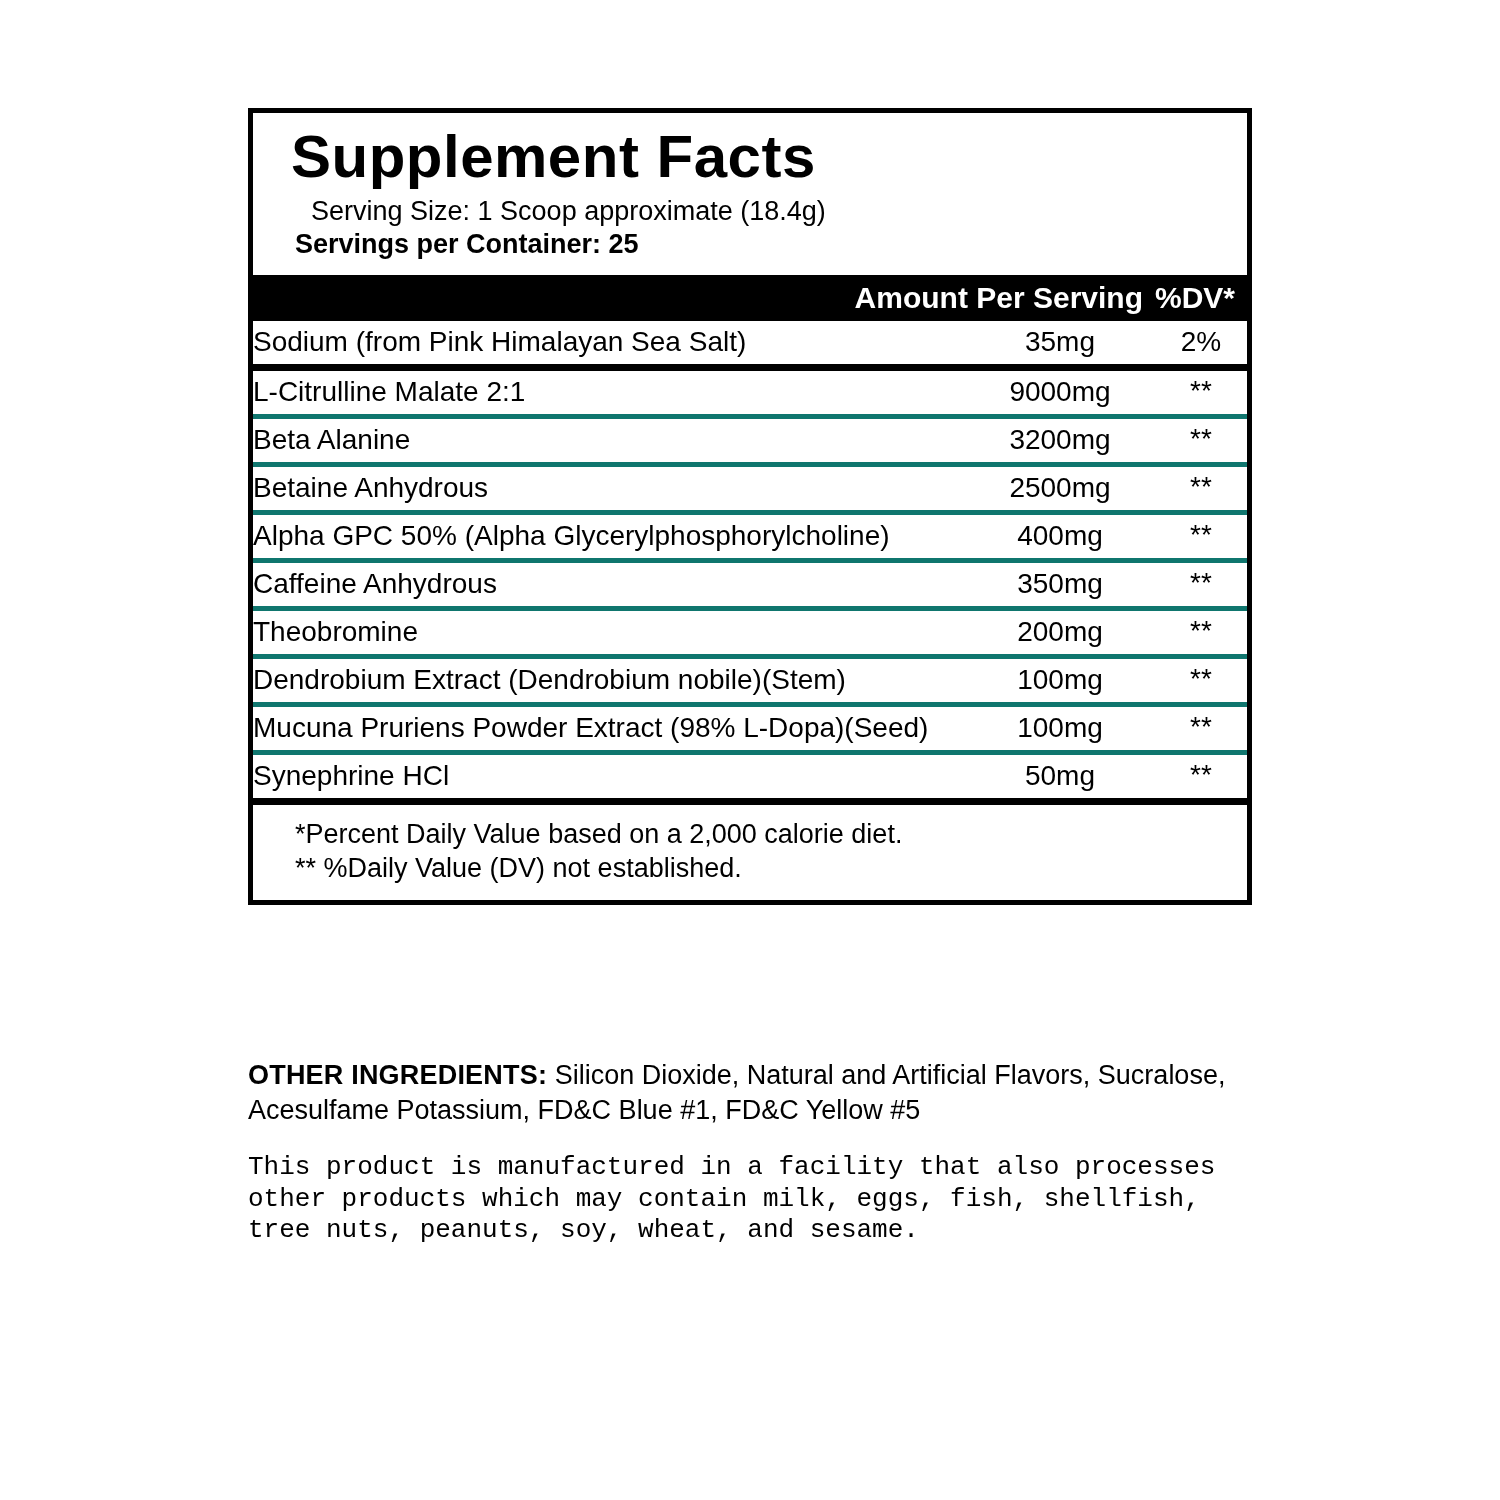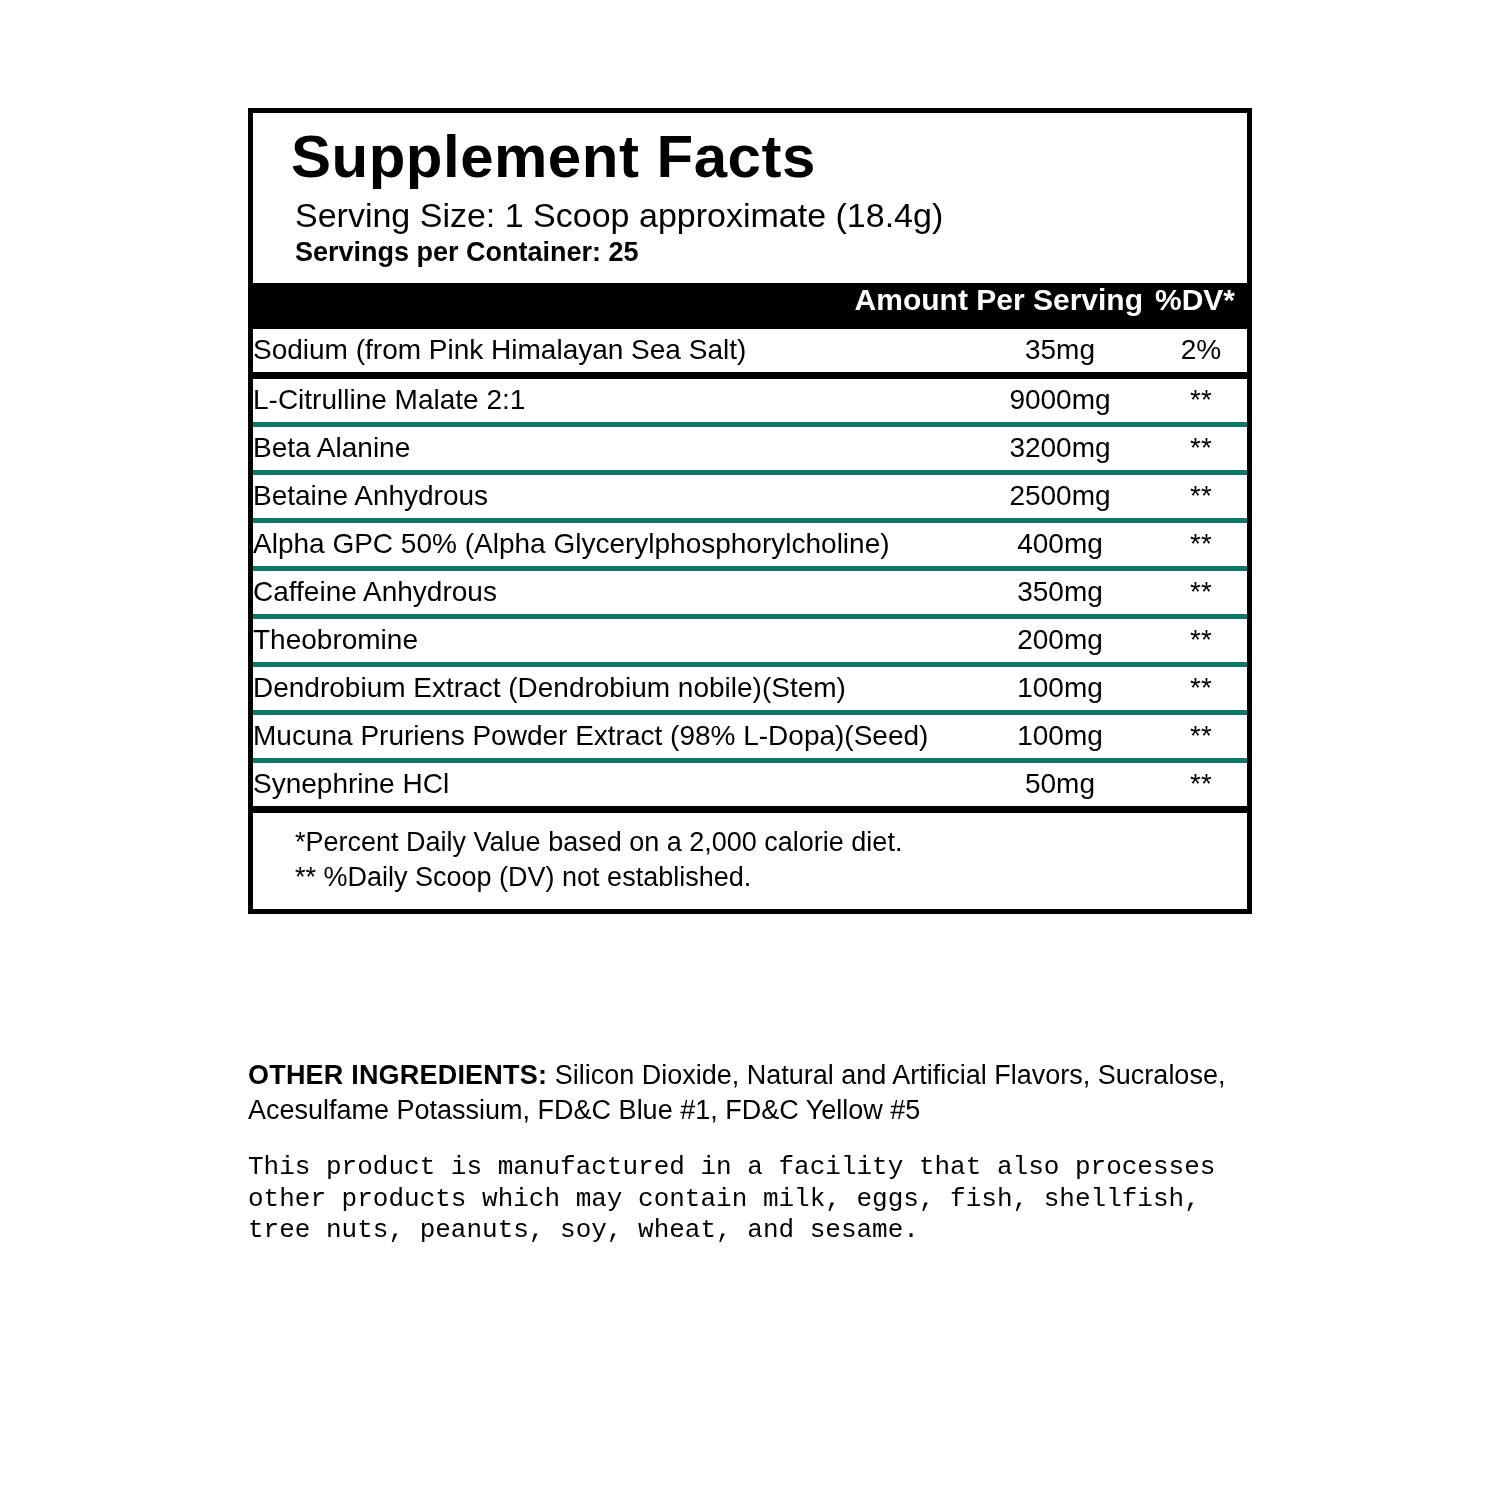--- a/index.html
+++ b/index.html
@@ -32,35 +32,36 @@
     letter-spacing: 0.5px;
     line-height: 1.0;
     padding: 14px 0 6px 38px;
     white-space: nowrap;
   }
 
   .serving-block {
     padding: 2px 0 8px 42px;
   }
   .serving-size {
-    font-size: 34px;
+    font-size: 27px;
     line-height: 1.22;
+    margin-left: 16px;
   }
   .servings-per {
     font-size: 27px;
     font-weight: bold;
     line-height: 1.22;
   }
 
   .amount-bar {
     background: #000000;
     color: #ffffff;
     height: 46px;
     display: flex;
-    align-items: flex-start;
+    align-items: center;
     justify-content: flex-end;
     padding-right: 12px;
     margin-top: 6px;
   }
   .amount-bar .aps {
     font-size: 30px;
     font-weight: bold;
   }
   .amount-bar .dv {
     font-size: 30px;
@@ -211,21 +212,21 @@
       <tr class="thick-line">
         <td class="nm">Synephrine HCl</td>
         <td class="amt">50mg</td>
         <td class="dvv dvstars">**</td>
       </tr>
     </tbody>
   </table>
 
   <div class="footnotes">
     <div>*Percent Daily Value based on a 2,000 calorie diet.</div>
-    <div>** %Daily Scoop (DV) not established.</div>
+    <div>** %Daily Value (DV) not established.</div>
   </div>
 
 </div>
 
 <div class="other-ing">
   <span class="lbl">OTHER INGREDIENTS:</span><span> Silicon Dioxide, Natural and Artificial Flavors, Sucralose, Acesulfame Potassium, FD&amp;C Blue #1, FD&amp;C Yellow #5</span>
 </div>
 
 <div class="allergen">This product is manufactured in a facility that also processes other products which may contain milk, eggs, fish, shellfish, tree nuts, peanuts, soy, wheat, and sesame.</div>
 

